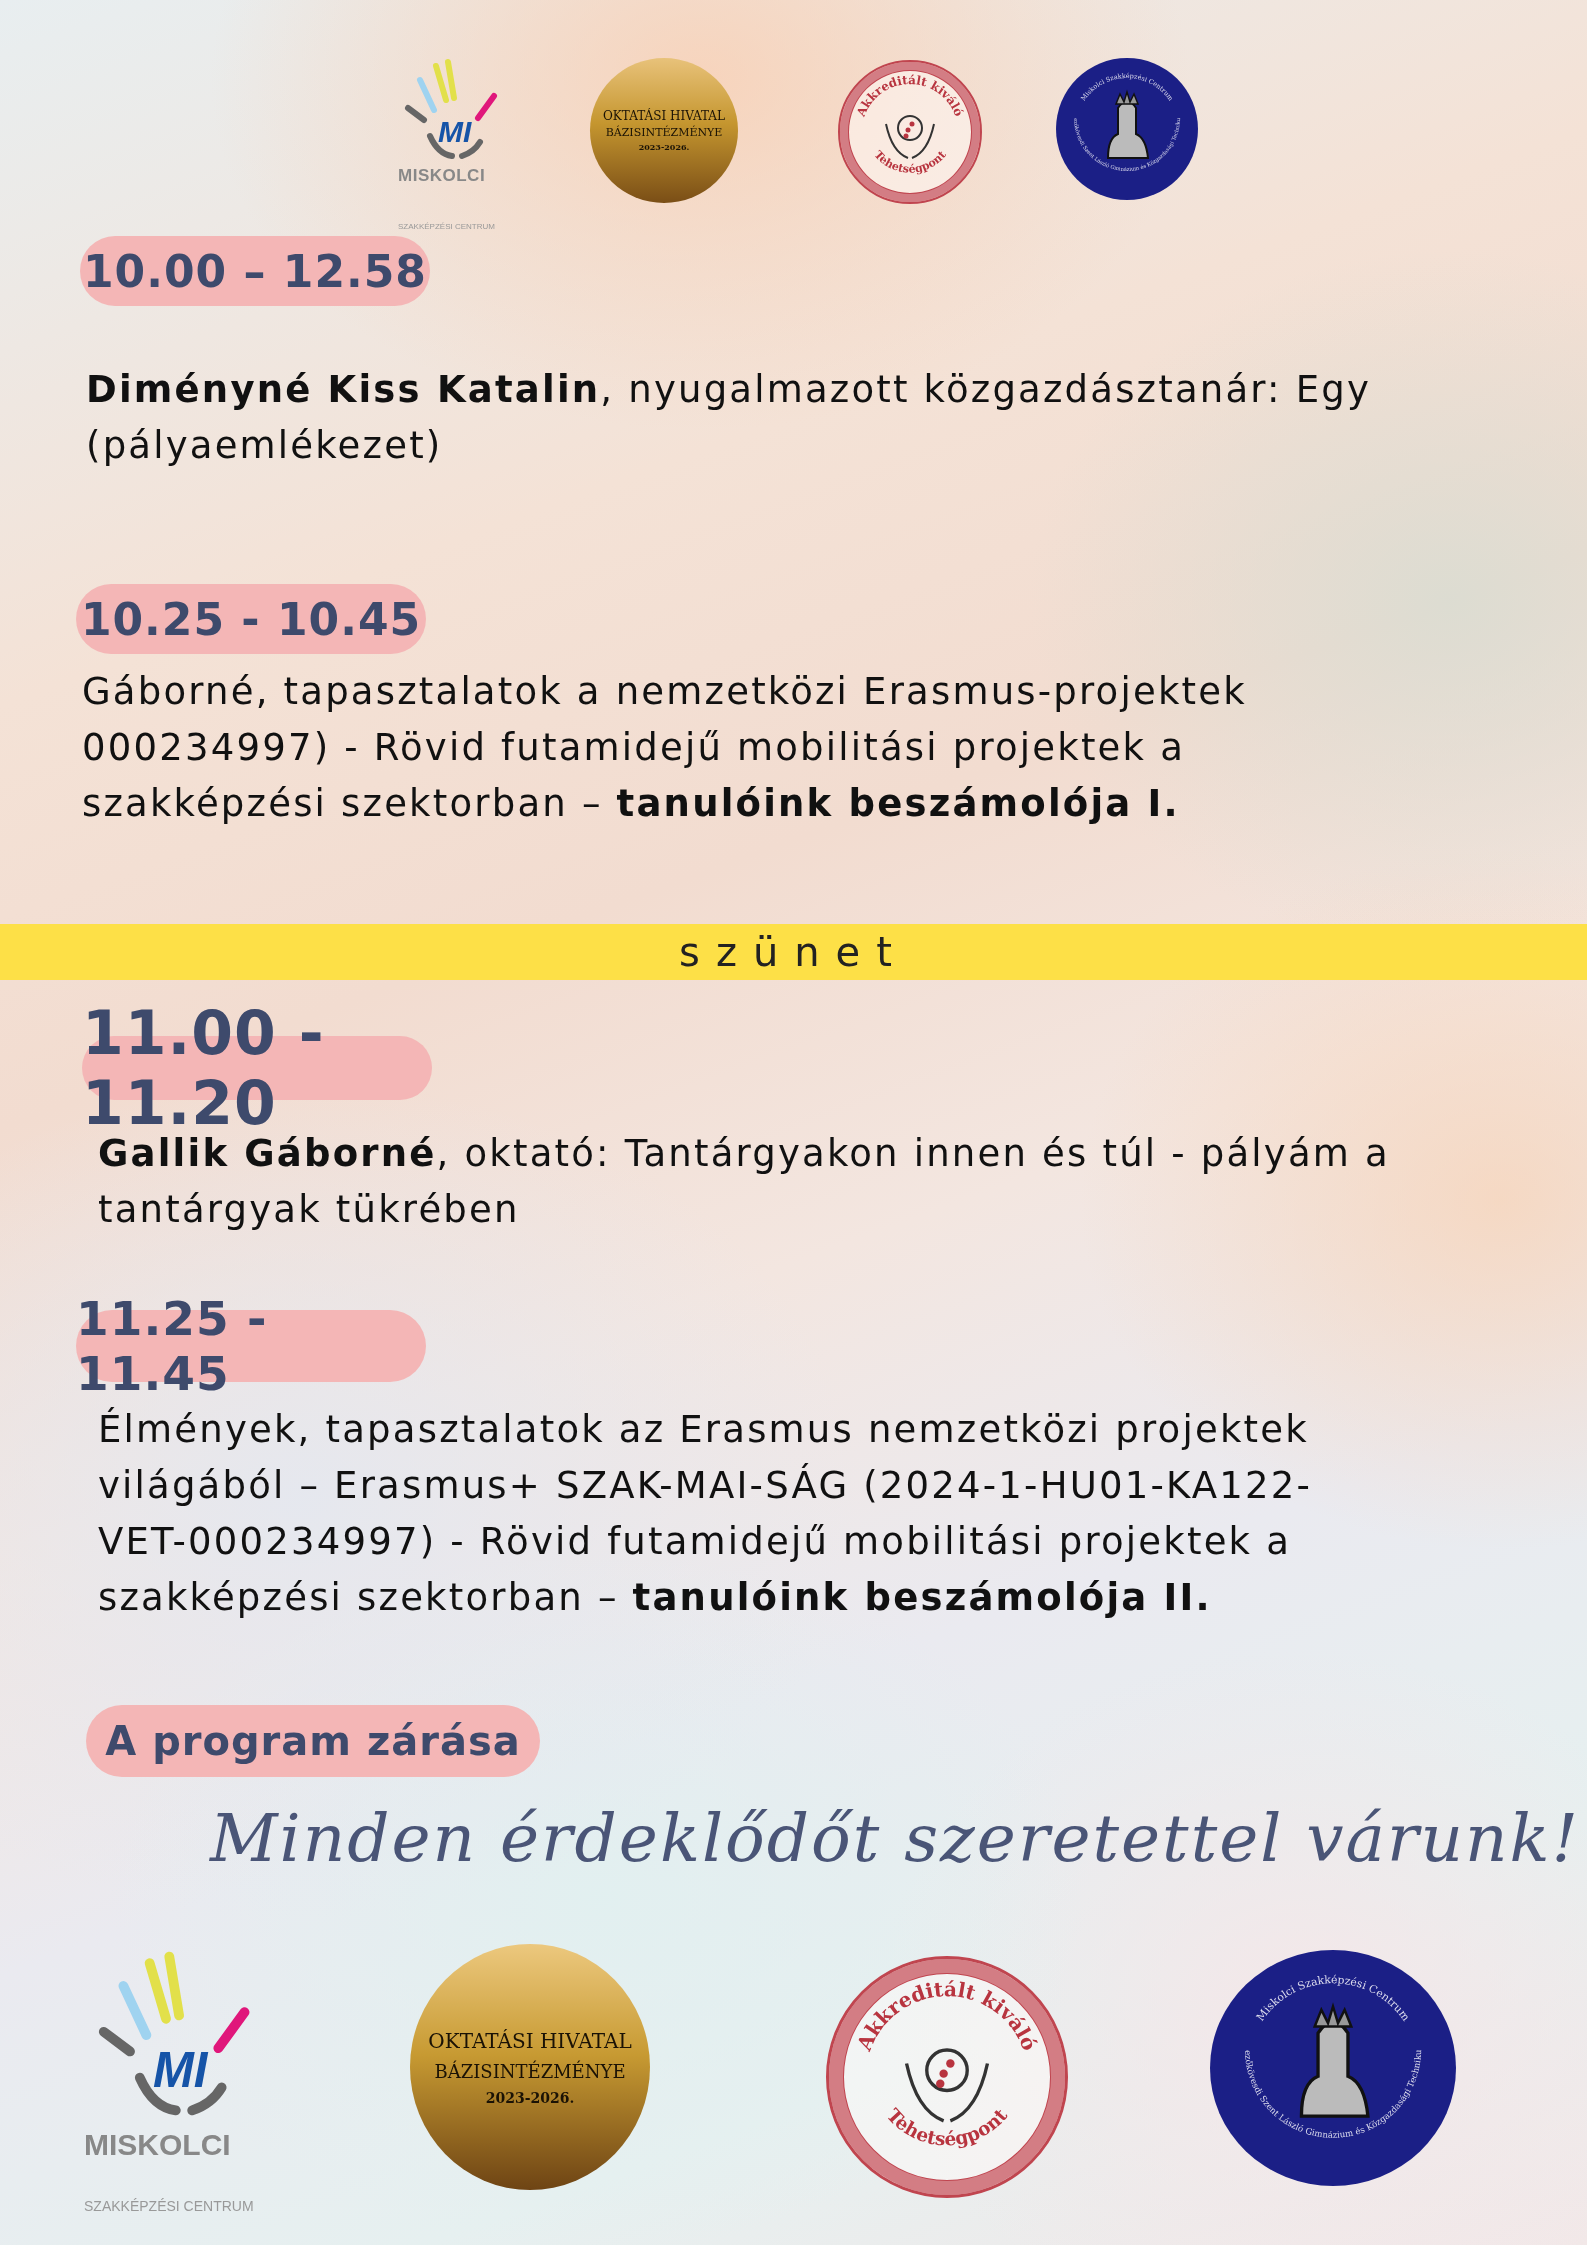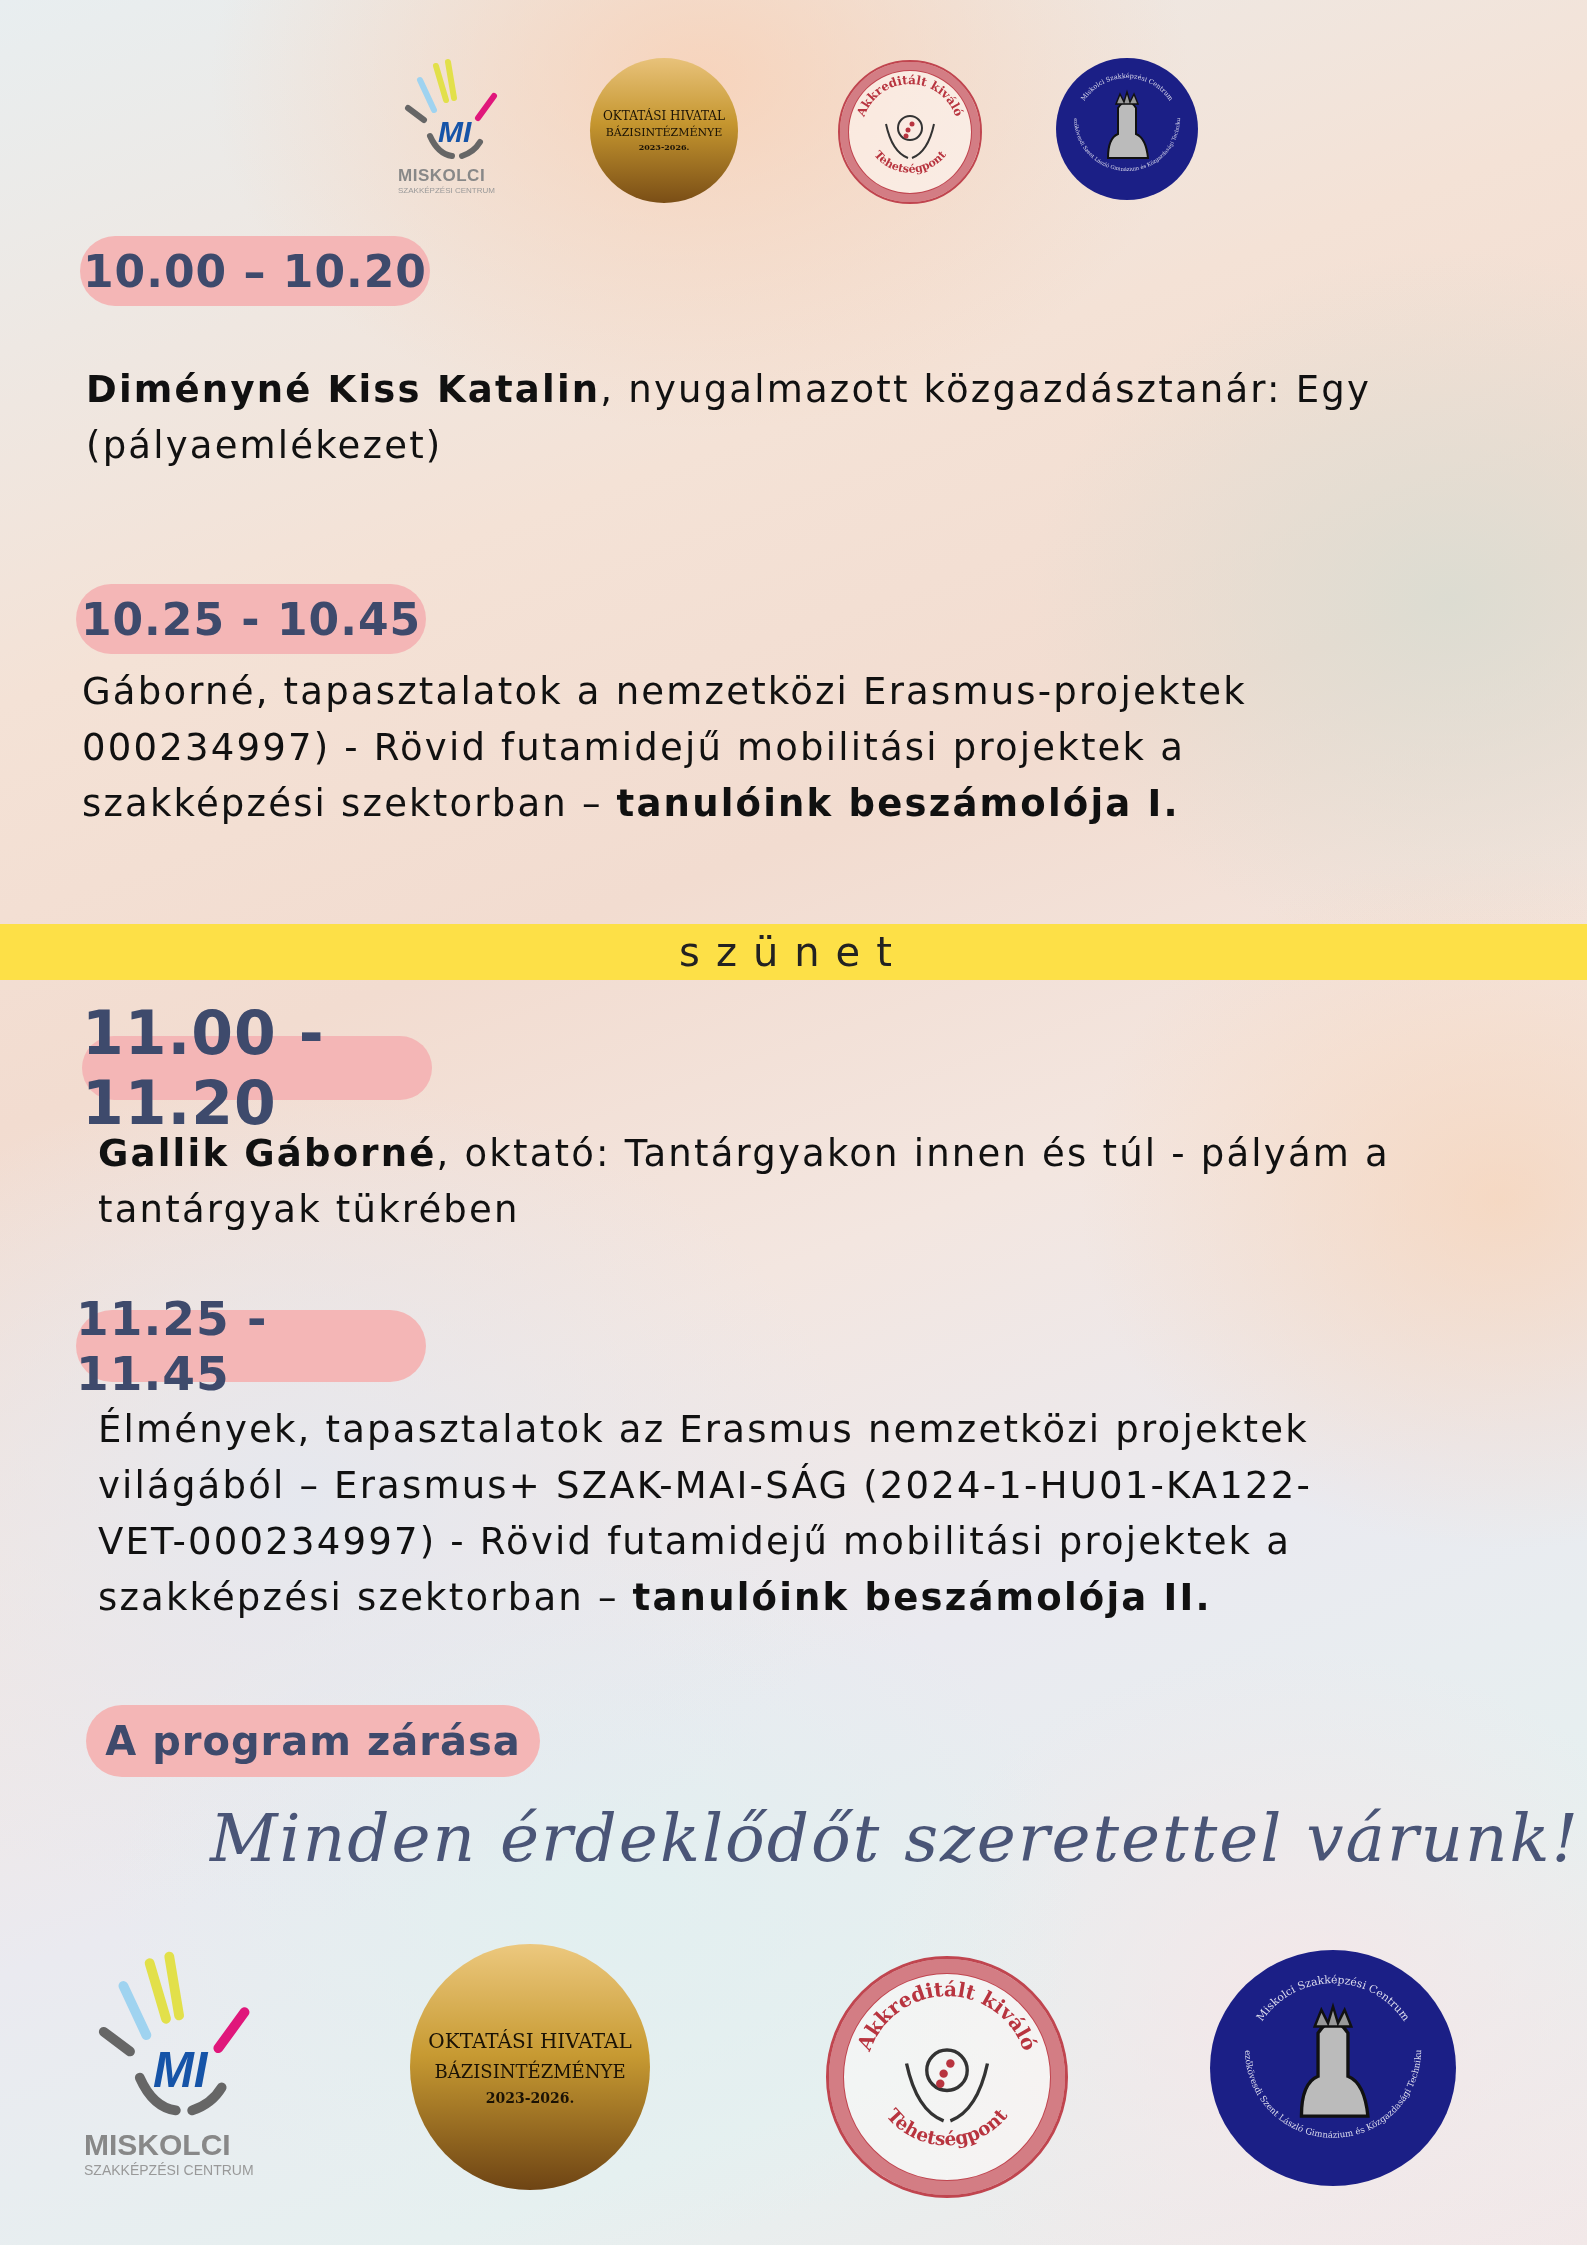--- a/index.html
+++ b/index.html
@@ -18,21 +18,21 @@
   .time-pill{position:absolute;background:#f4b6b6;border-radius:36px;color:#3e4a6c;
     font-family:"DejaVu Sans",sans-serif;font-weight:bold;letter-spacing:1px;
     display:flex;align-items:center;justify-content:center;}
   .para{position:absolute;font-size:37px;line-height:56px;letter-spacing:2.2px;
     font-family:"DejaVu Sans",sans-serif;font-weight:normal;color:#111;}
   .para b{font-weight:bold;}
   .break-bar{position:absolute;left:0;top:924px;width:1587px;height:56px;background:#fde047;
     display:flex;align-items:center;justify-content:center;font-size:40px;letter-spacing:16px;color:#222;}
   .closing{position:absolute;left:210px;top:1800px;font-family:"DejaVu Serif",serif;font-style:italic;
     font-size:66px;color:#4a5577;letter-spacing:2px;}
-  .mi-text{font-family:"Liberation Sans",sans-serif;}
+  .mi-text{font-family:"Liberation Sans",sans-serif;margin-top:36px;}
 </style>
 </head>
 <body>
 
 <div>
 
   <div class="logo" style="left:398px;top:58px;width:118px;height:140px;">
     <svg width="118" height="110" viewBox="0 0 118 110">
       <path d="M38 8 L48 42" stroke="#e2e04a" stroke-width="6" stroke-linecap="round"></path>
       <path d="M50 4 L56 40" stroke="#e2e04a" stroke-width="6" stroke-linecap="round"></path>
@@ -77,21 +77,21 @@
       </defs>
       <text font-family="DejaVu Serif, serif" font-size="6.5" fill="#dde"><textPath href="#arcT2" startOffset="50%" text-anchor="middle">Miskolci Szakképzési Centrum</textPath></text>
       <text font-family="DejaVu Serif, serif" font-size="5.2" fill="#dde"><textPath href="#arcB2" startOffset="50%" text-anchor="middle">Mezőkövesdi Szent László Gimnázium és Közgazdasági Technikum</textPath></text>
       <path d="M52 100 Q52 80 62 76 L62 50 Q71 36 80 50 L80 76 Q90 80 92 100 Z" fill="#bbb" stroke="#111" stroke-width="2"></path>
       <path d="M60 46 L64 36 L68 44 L71 34 L74 44 L78 36 L82 46 Z" fill="#999" stroke="#111" stroke-width="1.5"></path>
     </svg>
   </div>
 </div>
 
 <div class="time-pill" style="left:80px;top:236px;width:350px;height:70px;font-size:44px;">
-  <span>10.00 – 10.20</span>
+  <span>10.00 – 12.58</span>
 </div>
 <div class="para" style="left:86px;top:362px;width:1460px;">
   <div><b>Diményné Kiss Katalin</b><span>, nyugalmazott közgazdásztanár: Egy</span></div>
   <div>(pályaemlékezet)</div>
 </div>
 
 <div class="time-pill" style="left:76px;top:584px;width:350px;height:70px;font-size:44px;">
   <span>10.25 - 10.45</span>
 </div>
 <div class="para" style="left:82px;top:664px;width:1480px;">

